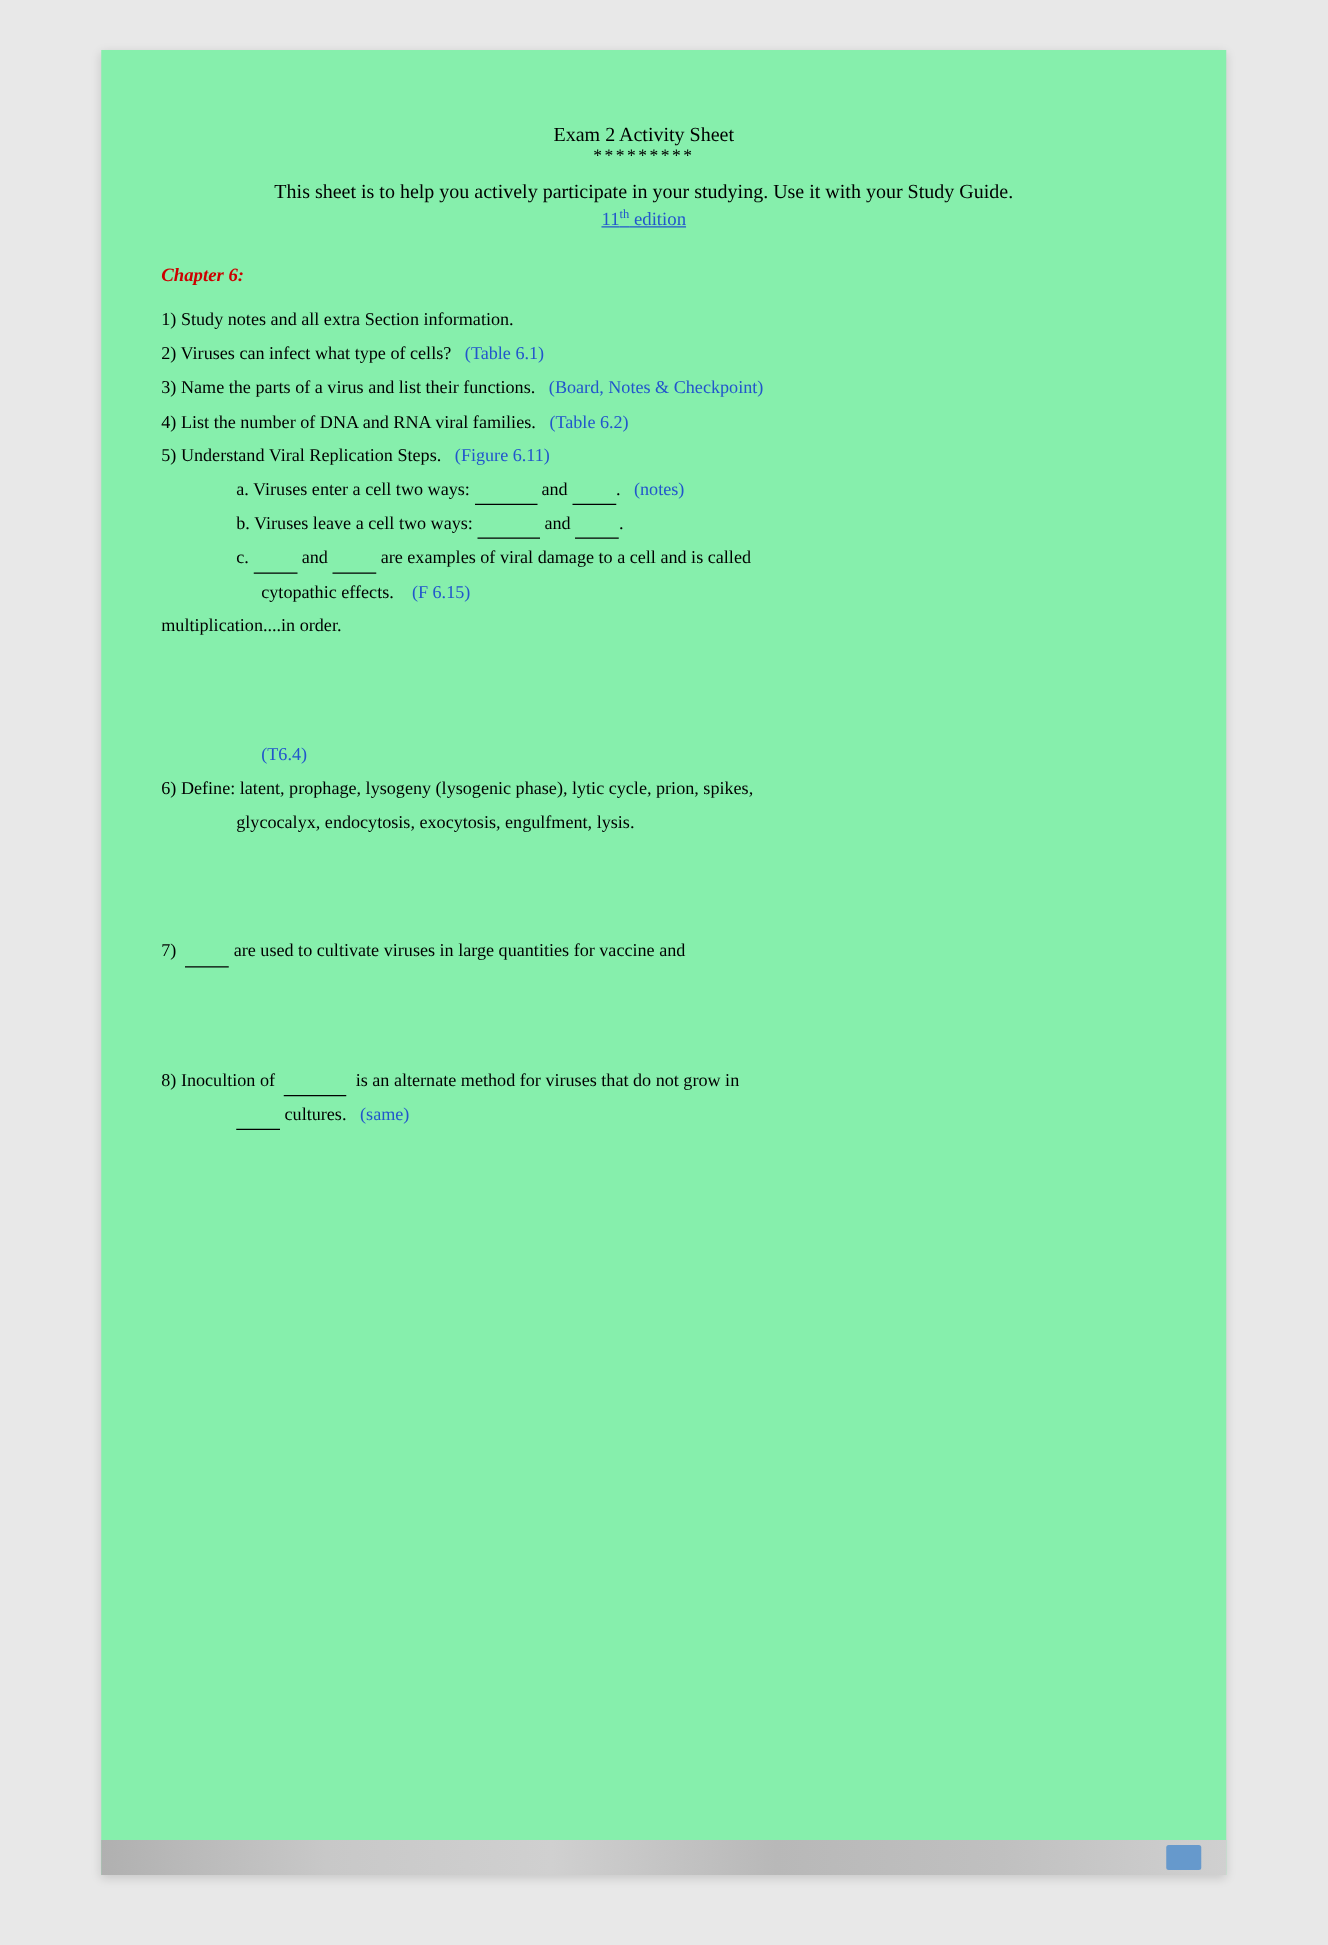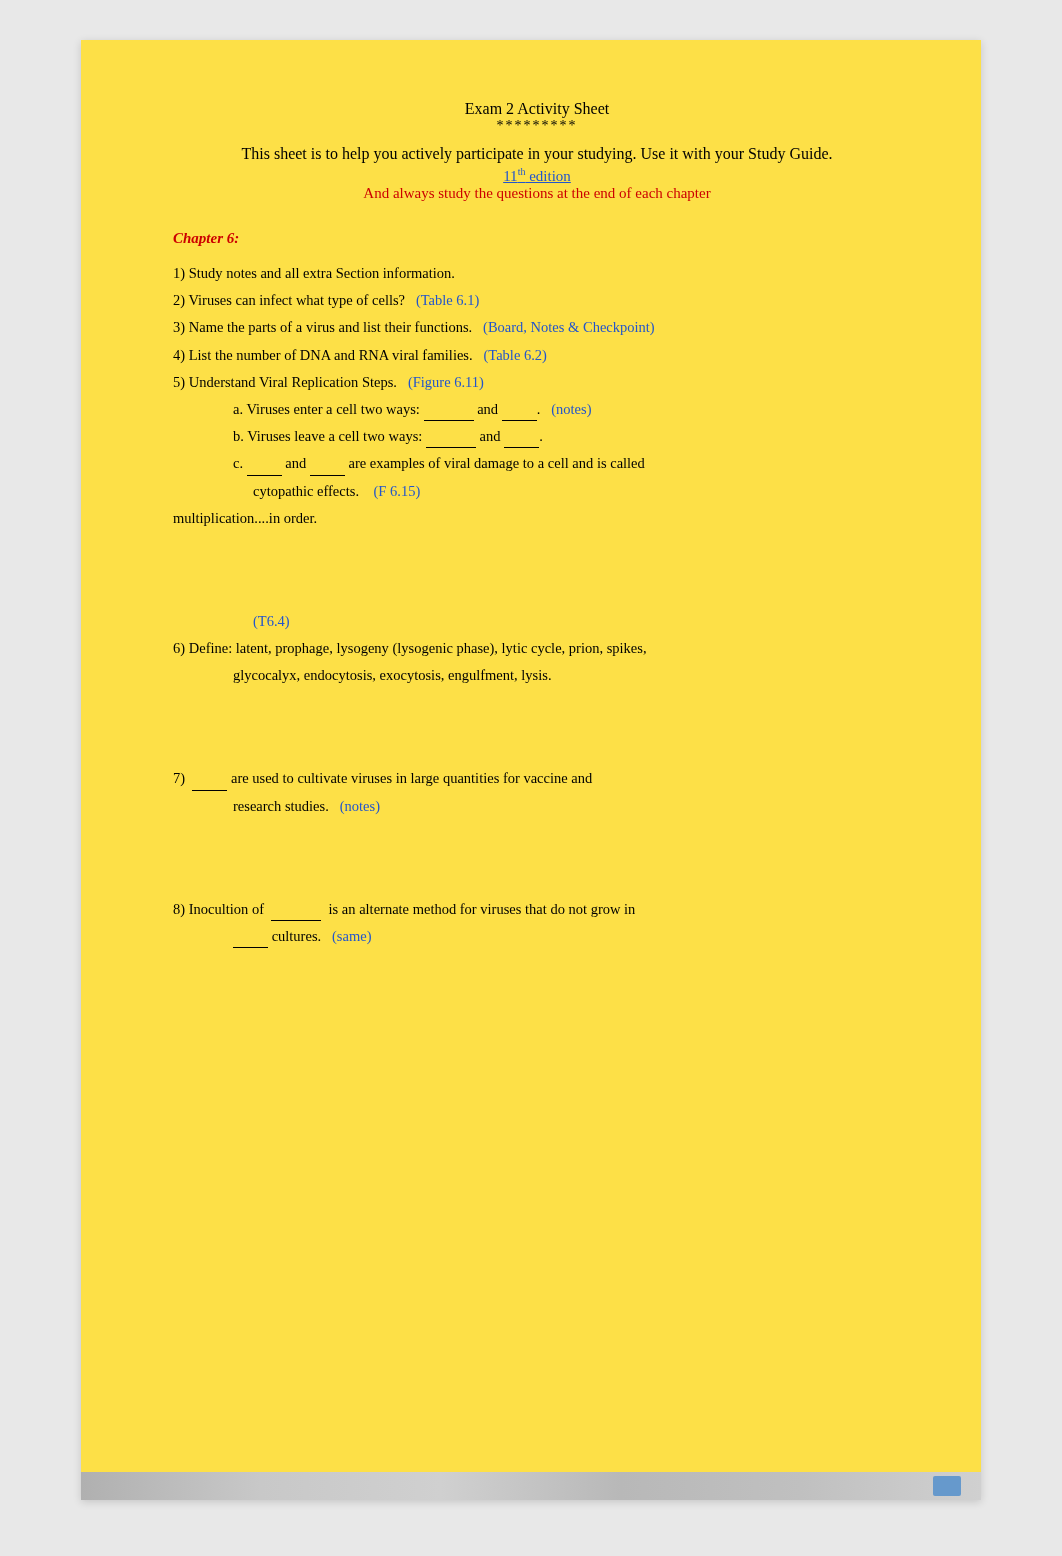--- a/index.html
+++ b/index.html
@@ -6,24 +6,24 @@
     body {
       background: #e8e8e8;
       font-family: 'Times New Roman', Times, serif;
       display: flex;
       justify-content: center;
       align-items: flex-start;
       min-height: 1556px;
       padding: 40px 20px;
     }
     .page {
-      background: #fde047;
+      background: #86efac;
       width: 900px;
       min-height: 1460px;
-      padding: 60px 80px 60px 92px;
+      padding: 60px 80px 60px 48px;
       box-shadow: 0 2px 8px rgba(0,0,0,0.15);
       position: relative;
     }
     .header {
       text-align: center;
       margin-bottom: 24px;
     }
     .header-title {
       font-size: 16px;
       color: #000;
@@ -131,21 +131,20 @@
 
   <div class="header">
     <div class="header-title">Exam 2 Activity Sheet</div>
     <div class="header-stars">*********</div>
     <div class="header-desc">
       <span>This sheet is to help you actively participate in your studying.  Use it with your Study Guide.</span>
     </div>
     <div class="header-edition">
       11<sup>th</sup> edition
     </div>
-    <div class="header-study">And always study the questions at the end of each chapter</div>
   </div>
 
   <div class="content">
 
     <div class="chapter-label">Chapter 6:</div>
 
     <p>
       <span>1)</span>
       <span>Study notes and all extra Section information.</span>
     </p>
@@ -207,24 +206,20 @@
     </p>
     <p class="indent1">glycocalyx, endocytosis, exocytosis, engulfment, lysis.</p>
 
     <div class="large-space"></div>
     <div class="medium-space"></div>
 
     <p>
       <span>7)</span>
       &nbsp;<span class="underline-blank-sm"></span>
       are used to cultivate viruses in large quantities for vaccine and
-    </p>
-    <p class="indent1">
-      <span>research studies.</span>
-      &nbsp;&nbsp;<span class="blue-ref">(notes)</span>
     </p>
 
     <div class="large-space"></div>
     <div class="medium-space"></div>
 
     <p>
       <span>8)</span>
       <span>Inocultion of</span>
       &nbsp;<span class="underline-blank"></span>&nbsp;
       <span>is an alternate method for viruses that do not grow in</span>

